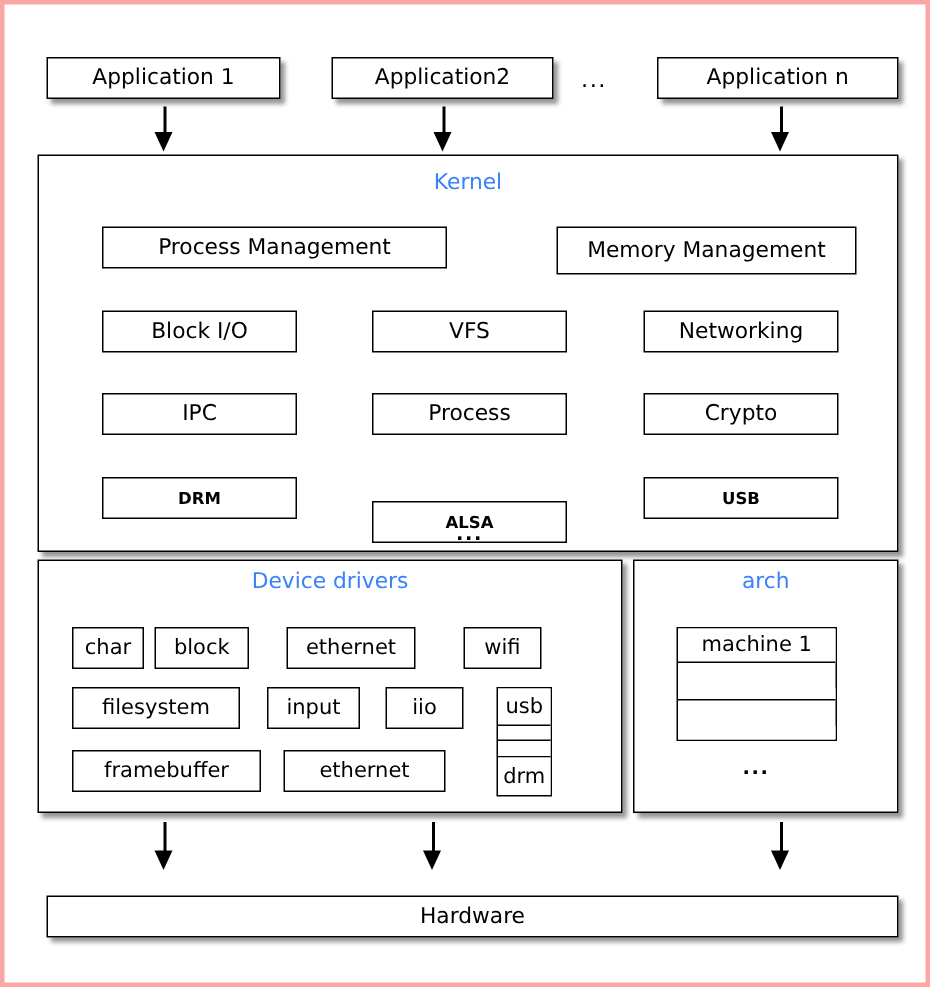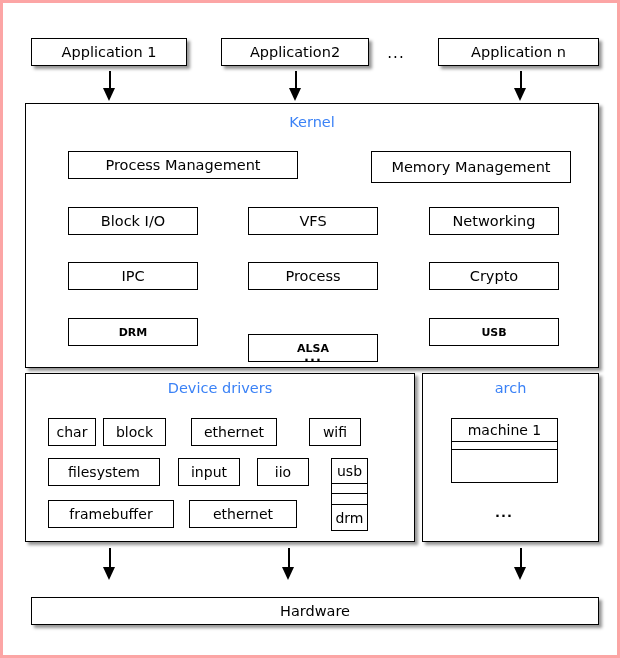--- a/index.html
+++ b/index.html
@@ -214,21 +214,21 @@
     <span>framebuffer</span>
   </div>
   <div class="box" style="left:186px; top:497px; width:108px; height:28px; font-size:14px;">
     <span>ethernet</span>
   </div>
 
   <div class="box shadow" style="left:419px; top:370px; width:177px; height:169px; display:block;"></div>
 
   <div class="sect-label" style="left:419px; top:378px; width:177px; font-size:14.5px;">arch</div>
 
-  <div class="stack" style="left:448px; top:415px; width:107px; height:65px;">
+  <div class="stack" style="left:448px; top:415px; width:107px; height:76px;justify-content:space-between;">
     <div class="cell" style="height:23px; font-size:14px;">machine 1</div>
     <div class="cell" style="height:8px; font-size:14px;"></div>
     <div class="cell" style="height:9px; font-size:14px;"></div>
   </div>
 
   <div class="ellipsis bold" style="left:455px; top:503px; width:92px; font-size:13px;">...</div>
 
   <div class="arrow" style="left:100px; top:545px; height:32px;">
     <div class="stem" style="height:20px;"></div>
     <div class="head" style="top:19px;"></div>

